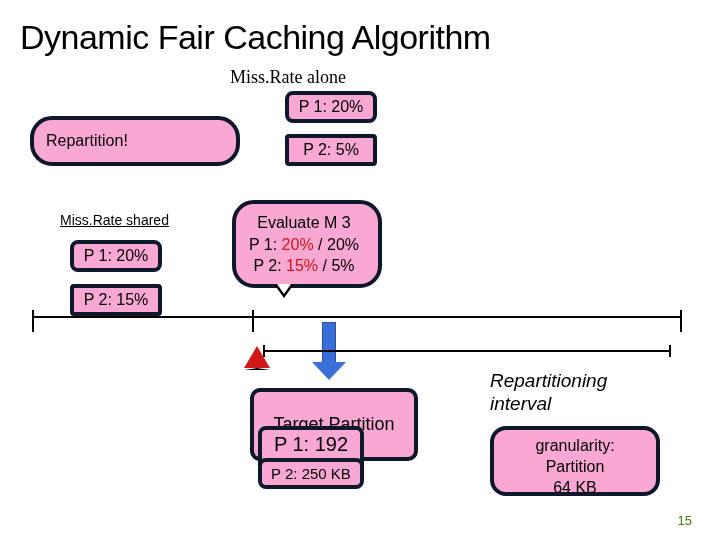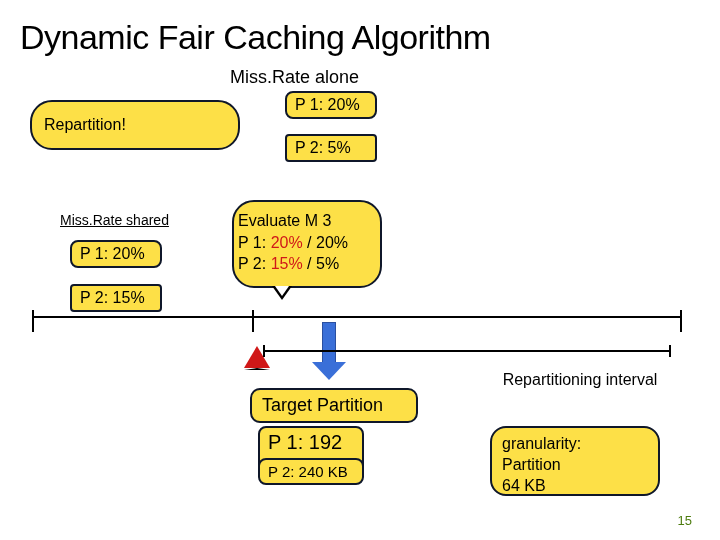--- a/index.html
+++ b/index.html
@@ -1,46 +1,46 @@
 <!DOCTYPE html>
 <html><head>
   <meta charset="utf-8">
   <style>
-    * { box-sizing: border-box; margin: 0; padding: 0; }
+    * { box-sizing: border-box; margin: 0; padding: 0; text-align: center; }
     body { width: 720px; height: 540px; font-family: Arial, sans-serif; background: #fff; position: relative; }
     .title { font-size: 34px; font-weight: normal; position: absolute; top: 18px; left: 20px; letter-spacing: -0.5px; }
-    .box { border: 2px solid #0f172a; background: #fde047; position: absolute; padding: 3px 8px; }
+    .box { border: 4px solid #0f172a; background: #f9a8d4; position: absolute; padding: 3px 8px; }
     .rounded { border-radius: 18px; }
     .small-rounded { border-radius: 10px; }
     .label { position: absolute; font-size: 16px; }
-    .repartition { top: 100px; left: 30px; width: 210px; height: 50px; font-size: 16px; display: flex; align-items: center; padding-left: 12px; border-radius: 22px; }
-    .miss-alone { top: 67px; left: 230px; font-size: 18px; }
+    .repartition { top: 116px; left: 30px; width: 210px; height: 50px; font-size: 16px; display: flex; align-items: center; padding-left: 12px; border-radius: 22px; }
+    .miss-alone { top: 67px; left: 230px; font-size: 18px; font-family: Liberation Serif, serif; }
     .p1-alone { top: 91px; left: 285px; width: 92px; font-size: 16px; border-radius: 8px; }
     .p2-alone { top: 134px; left: 285px; width: 92px; font-size: 16px; border-radius: 4px; }
     .miss-shared { top: 212px; left: 60px; font-size: 14px; text-decoration: underline; }
     .p1-shared { top: 240px; left: 70px; width: 92px; font-size: 16px; border-radius: 8px; }
     .p2-shared { top: 284px; left: 70px; width: 92px; font-size: 16px; border-radius: 4px; }
     .evaluate { top: 200px; left: 232px; width: 150px; height: 88px; font-size: 16px; line-height: 1.35; border-radius: 22px; padding: 8px 10px 8px 4px; }
     .evaluate .tail { position: absolute; left: 38px; bottom: -14px; width: 0; height: 0; border-left: 10px solid transparent; border-right: 10px solid transparent; border-top: 14px solid #000; }
     .evaluate .tail::after { content: ''; position: absolute; left: -7px; top: -14px; width: 0; height: 0; border-left: 7px solid transparent; border-right: 7px solid transparent; border-top: 10px solid #fff; }
     .red { color: #d01818; }
     .timeline-top { position: absolute; top: 316px; left: 32px; width: 650px; height: 2px; background: #000; }
     .tick { position: absolute; width: 2px; background: #000; }
     .tick.t1 { top: 310px; left: 32px; height: 22px; }
     .tick.t2 { top: 310px; left: 252px; height: 22px; }
     .tick.t3 { top: 310px; left: 680px; height: 22px; }
     .tri-red { position: absolute; top: 346px; left: 244px; width: 0; height: 0; border-left: 13px solid transparent; border-right: 13px solid transparent; border-bottom: 22px solid #d01818; }
     .tri-red::before { content:''; position:absolute; left:-13px; top:22px; border-left:13px solid transparent; border-right:13px solid transparent; border-bottom:2px solid #000; }
     .arrow-blue { position: absolute; top: 304px; left: 328px; width: 0; height: 0; }
     .arrow-blue .shaft { position: absolute; top: 18px; left: -6px; width: 14px; height: 44px; background: #3a6fd8; border: 1px solid #2a4fa0; }
     .arrow-blue .head { position: absolute; top: 58px; left: -16px; width: 0; height: 0; border-left: 17px solid transparent; border-right: 17px solid transparent; border-top: 18px solid #3a6fd8; }
-    .target { top: 388px; left: 250px; width: 168px; font-size: 18px; border-radius: 10px; padding: 5px 10px; }
+    .target { top: 388px; left: 250px; width: 168px; font-size: 18px; border-radius: 10px; padding: 22px 10px; }
     .tp1 { top: 426px; left: 258px; width: 106px; font-size: 20px; border-radius: 8px; }
     .tp2 { top: 458px; left: 258px; width: 106px; font-size: 15px; border-radius: 8px; }
-    .interval { top: 370px; left: 490px; width: 180px; border: none; font-size: 16px; text-align: center; line-height: 1.2; }
+    .interval { top: 370px; left: 490px; width: 180px; border: none; font-size: 19px; text-align: left; line-height: 1.2; font-style: italic; }
     .granularity { top: 426px; left: 490px; width: 170px; height: 70px; font-size: 16px; border-radius: 16px; padding: 6px 10px; line-height: 1.3; }
     .interval-bracket { position: absolute; top: 345px; left: 263px; width: 408px; height: 12px; }
     .interval-bracket .l { position: absolute; left: 0; top: 0; width: 2px; height: 12px; background: #000; }
     .interval-bracket .r { position: absolute; right: 0; top: 0; width: 2px; height: 12px; background: #000; }
     .interval-bracket .m { position: absolute; left: 0; right: 0; top: 5px; height: 2px; background: #000; }
     .pagenum { position: absolute; bottom: 12px; right: 28px; font-size: 13px; color: #4d7c0f; }
   </style>
 </head>
 <body>
 
@@ -96,21 +96,21 @@
     <div class="r"></div>
 </div>
 
 <div class="box small-rounded target">
   <span>Target Partition</span>
 </div>
 <div class="box small-rounded tp1">
   <span>P 1: 192 KB</span>
 </div>
 <div class="box small-rounded tp2">
-  <span>P 2: 240 KB</span>
+  <span>P 2: 250 KB</span>
 </div>
 
 <div class="label interval">Repartitioning interval</div>
 
 <div class="box rounded granularity">
   <div>granularity:</div>
   <div>Partition</div>
   <div>64 KB</div>
 </div>
 

